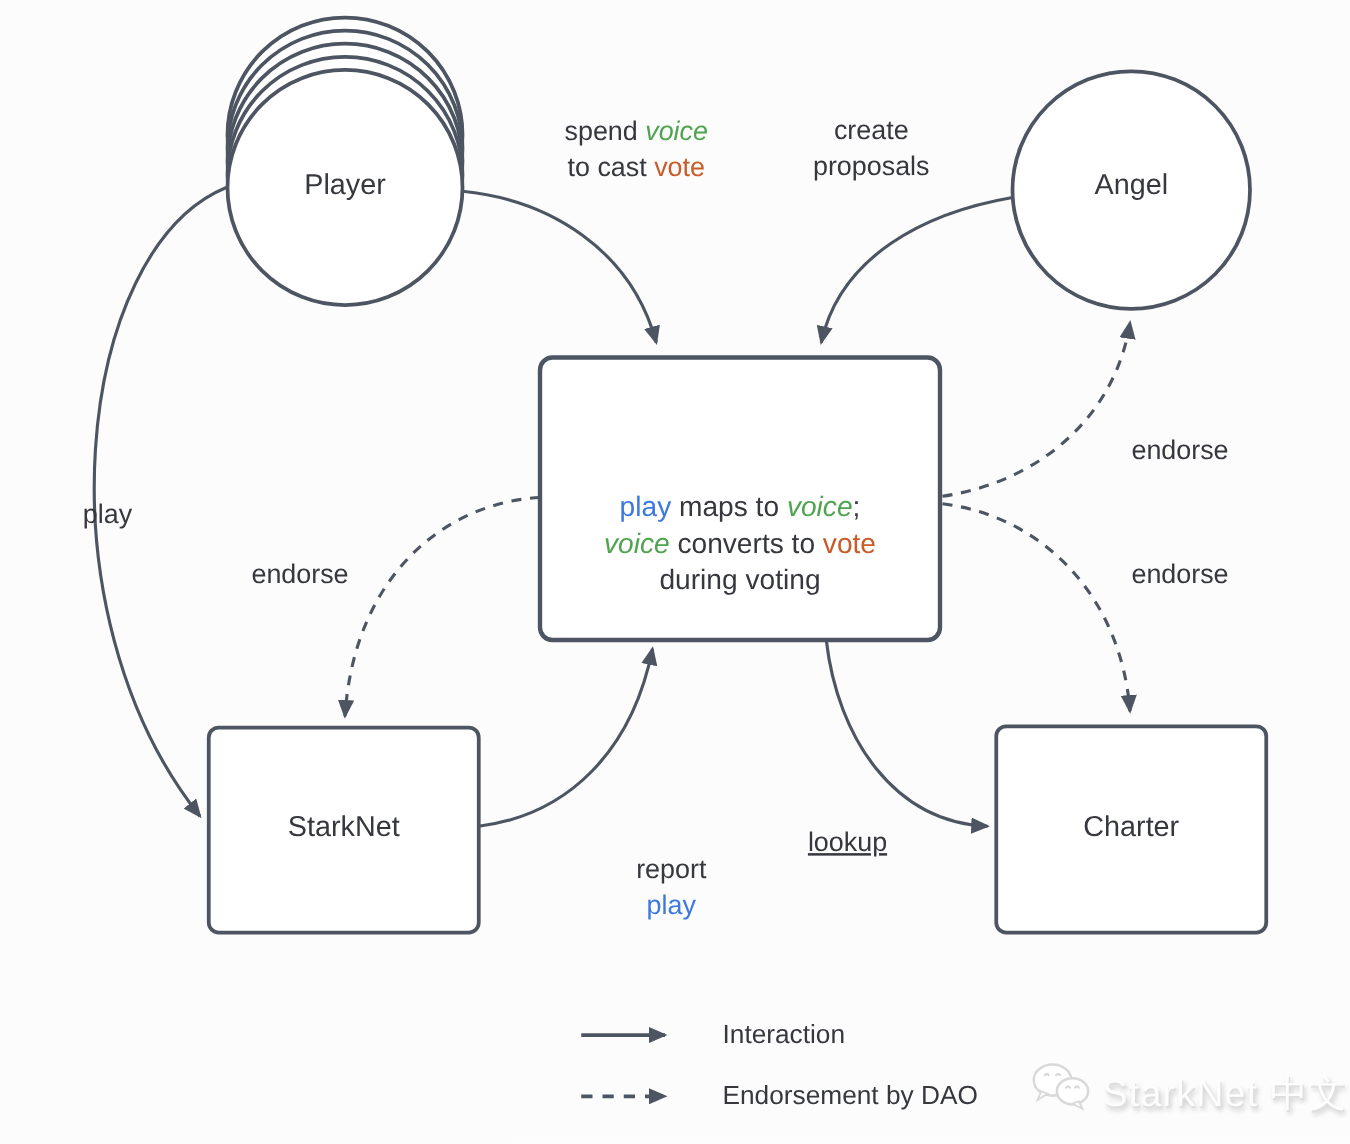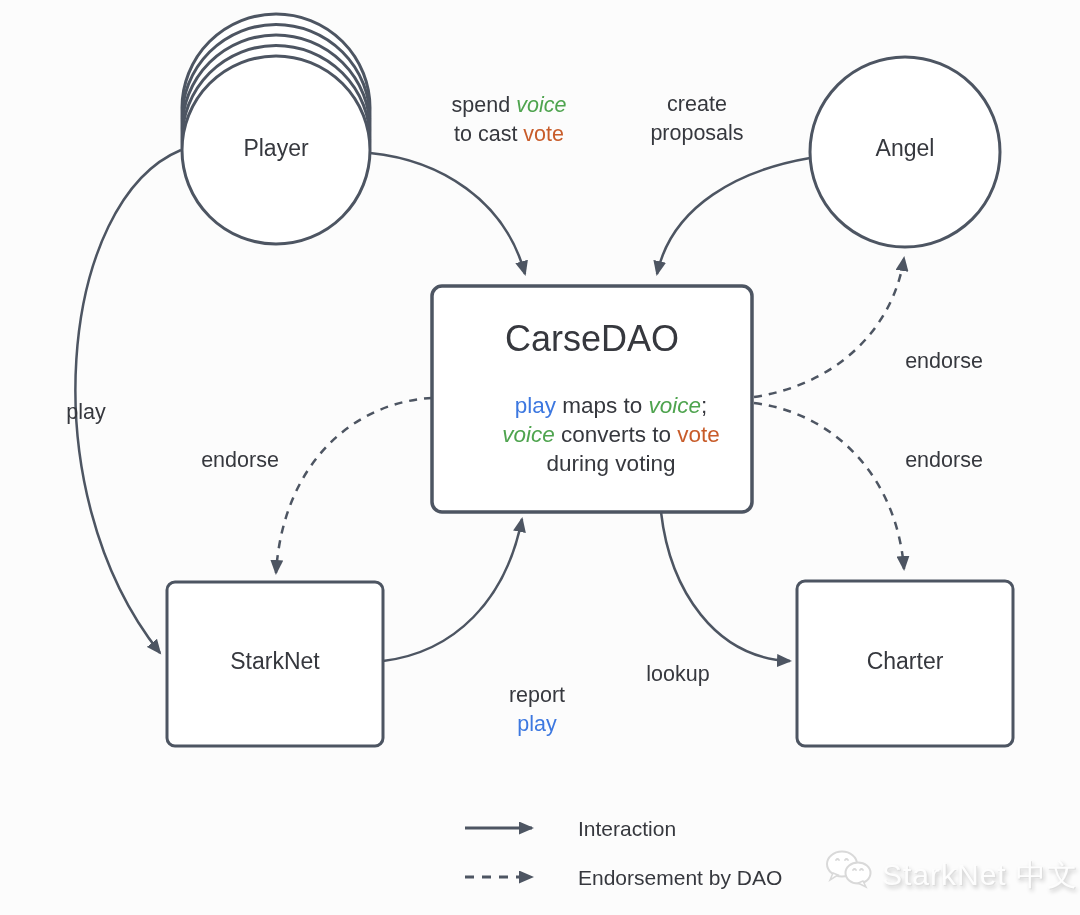--- a/index.html
+++ b/index.html
@@ -18,21 +18,21 @@
   .edge.dashed{stroke-dasharray:8 7;}
   .legend-line{fill:none;stroke:var(--stroke,#4d5562);stroke-width:3;}
   .legend-line.dashed{stroke-dasharray:9 8;}
   .lbl{position:absolute;transform:translate(-50%,-50%);text-align:center;
        font-size:21.5px;line-height:29px;white-space:nowrap;color:var(--ink,#36383e);}
   .lbl.left{transform:translate(0,-50%);text-align:left;}
   .node-label{font-size:23px;}
   .dao-title{position:absolute;left:432px;top:318px;width:320px;text-align:center;
              font-size:36px;color:var(--ink,#36383e);}
   .dao-body{position:absolute;left:432px;top:391px;width:320px;text-align:center;
-            font-size:22.5px;line-height:29px;color:var(--ink,#36383e);margin-left:19px;}
+            font-size:22.5px;line-height:29px;color:var(--ink,#36383e);}
   .c-green{color:var(--green,#4fa44f);font-style:italic;}
   .c-orange{color:var(--orange,#c85c2a);}
   .c-blue{color:var(--blue,#3d78e0);}
   .legend-text{font-size:21px;}
   .watermark{position:absolute;left:822px;top:842px;display:flex;align-items:flex-end;gap:6px;}
   .watermark-text{
     font-size:30px;letter-spacing:1px;
     color:#fdfdfd;
     text-shadow:1px 1px 0 #dedede, 2px 3px 4px #c6c6c6;
     white-space:nowrap;
@@ -75,21 +75,20 @@
     <path class="edge dashed" d="M 432 398 C 355 402 283 462 276 573" marker-end="url(#arrow)"></path>
     <path class="edge dashed" d="M 754 397 C 835 385 893 330 904 258" marker-end="url(#arrow)"></path>
     <path class="edge dashed" d="M 754 403 C 835 413 897 478 904 569" marker-end="url(#arrow)"></path>
 
     <path class="legend-line" d="M 465 828 L 532 828" marker-end="url(#arrow)"></path>
     <path class="legend-line dashed" d="M 465 877 L 532 877" marker-end="url(#arrow)"></path>
   </svg>
 
   <div class="lbl node-label" style="left:276px;top:148px;">Player</div>
   <div class="lbl node-label" style="left:905px;top:148px;">Angel</div>
-  <div class="dao-title">CarseDAO</div>
 
   <div class="dao-body">
     <div><span class="c-blue">play</span><span> maps to </span><span class="c-green">voice</span><span>;</span></div>
     <div><span class="c-green">voice</span><span> converts to </span><span class="c-orange">vote</span></div>
     <div>during voting</div>
   </div>
 
   <div class="lbl node-label" style="left:275px;top:661px;">StarkNet</div>
   <div class="lbl node-label" style="left:905px;top:661px;">Charter</div>
 
@@ -105,21 +104,21 @@
 
   <div class="lbl" style="left:86px;top:412px;">play</div>
 
   <div class="lbl" style="left:240px;top:460px;">endorse</div>
 
   <div class="lbl" style="left:509px;top:710px;margin-left:28px;">
     <div>report</div>
     <div class="c-blue">play</div>
   </div>
 
-  <div class="lbl" style="left:678px;top:674px;">lookup</div>
+  <div class="lbl" style="left:678px;top:674px;text-decoration:underline;">lookup</div>
 
   <div class="lbl" style="left:944px;top:361px;">endorse</div>
 
   <div class="lbl" style="left:944px;top:460px;">endorse</div>
 
   <div class="lbl left legend-text" style="left:578px;top:828px;">Interaction</div>
   <div class="lbl left legend-text" style="left:578px;top:877px;">Endorsement by DAO</div>
 
   <div class="watermark">
     <svg width="54" height="54" viewBox="0 0 54 54">

